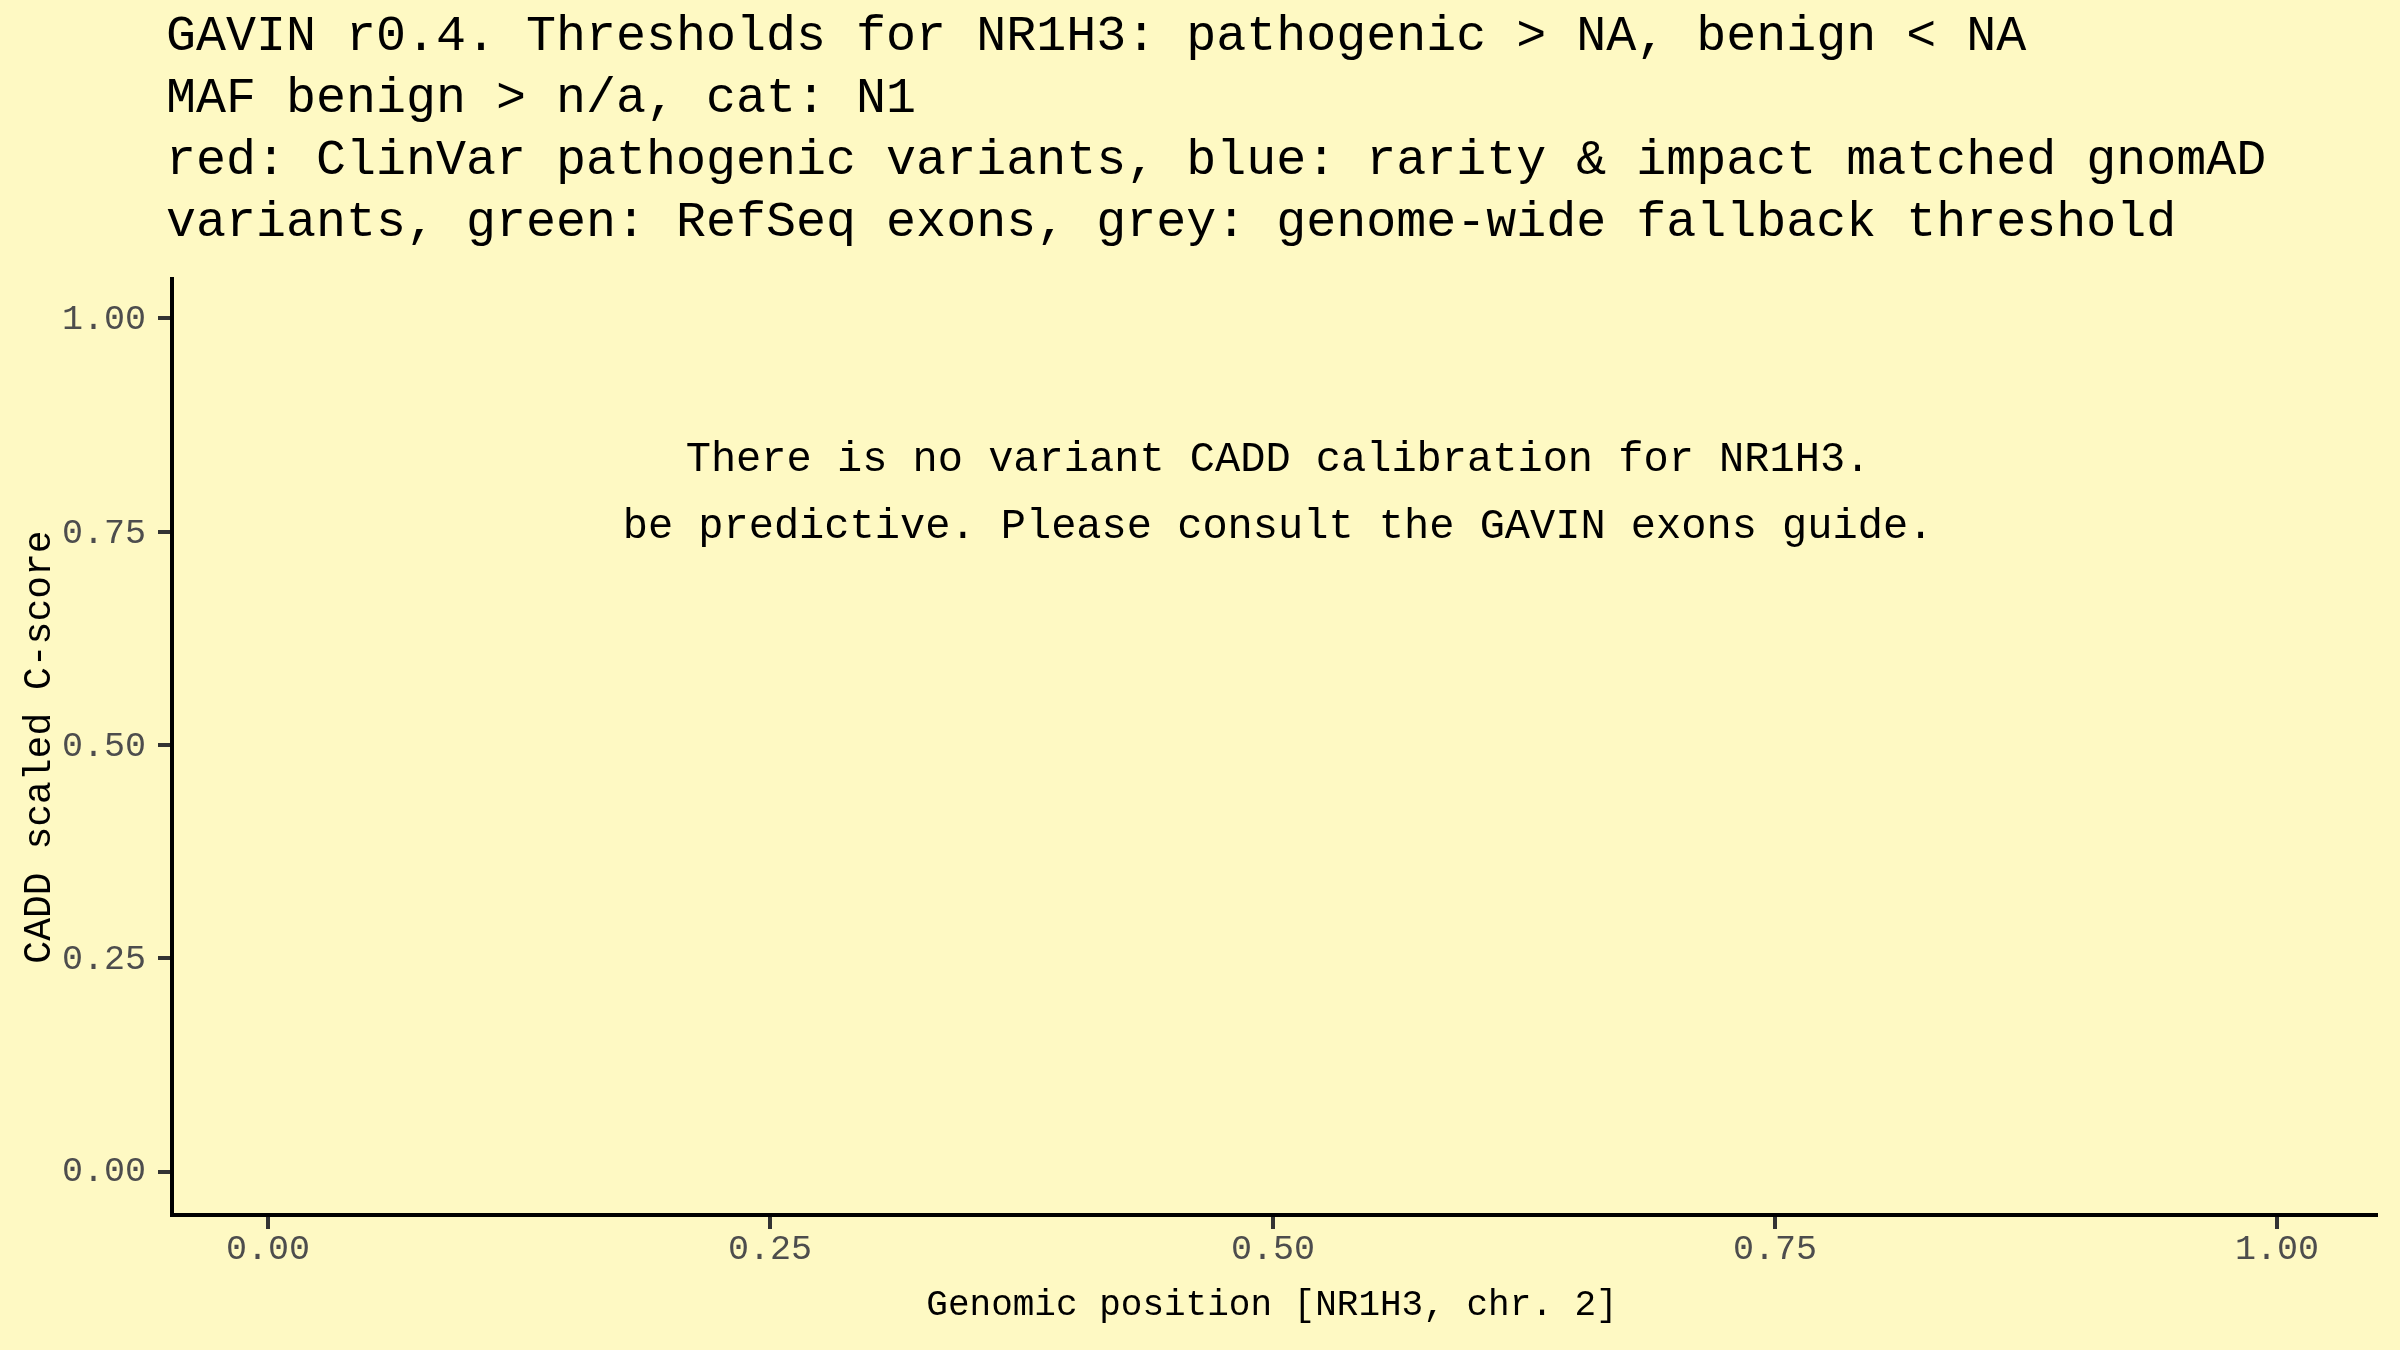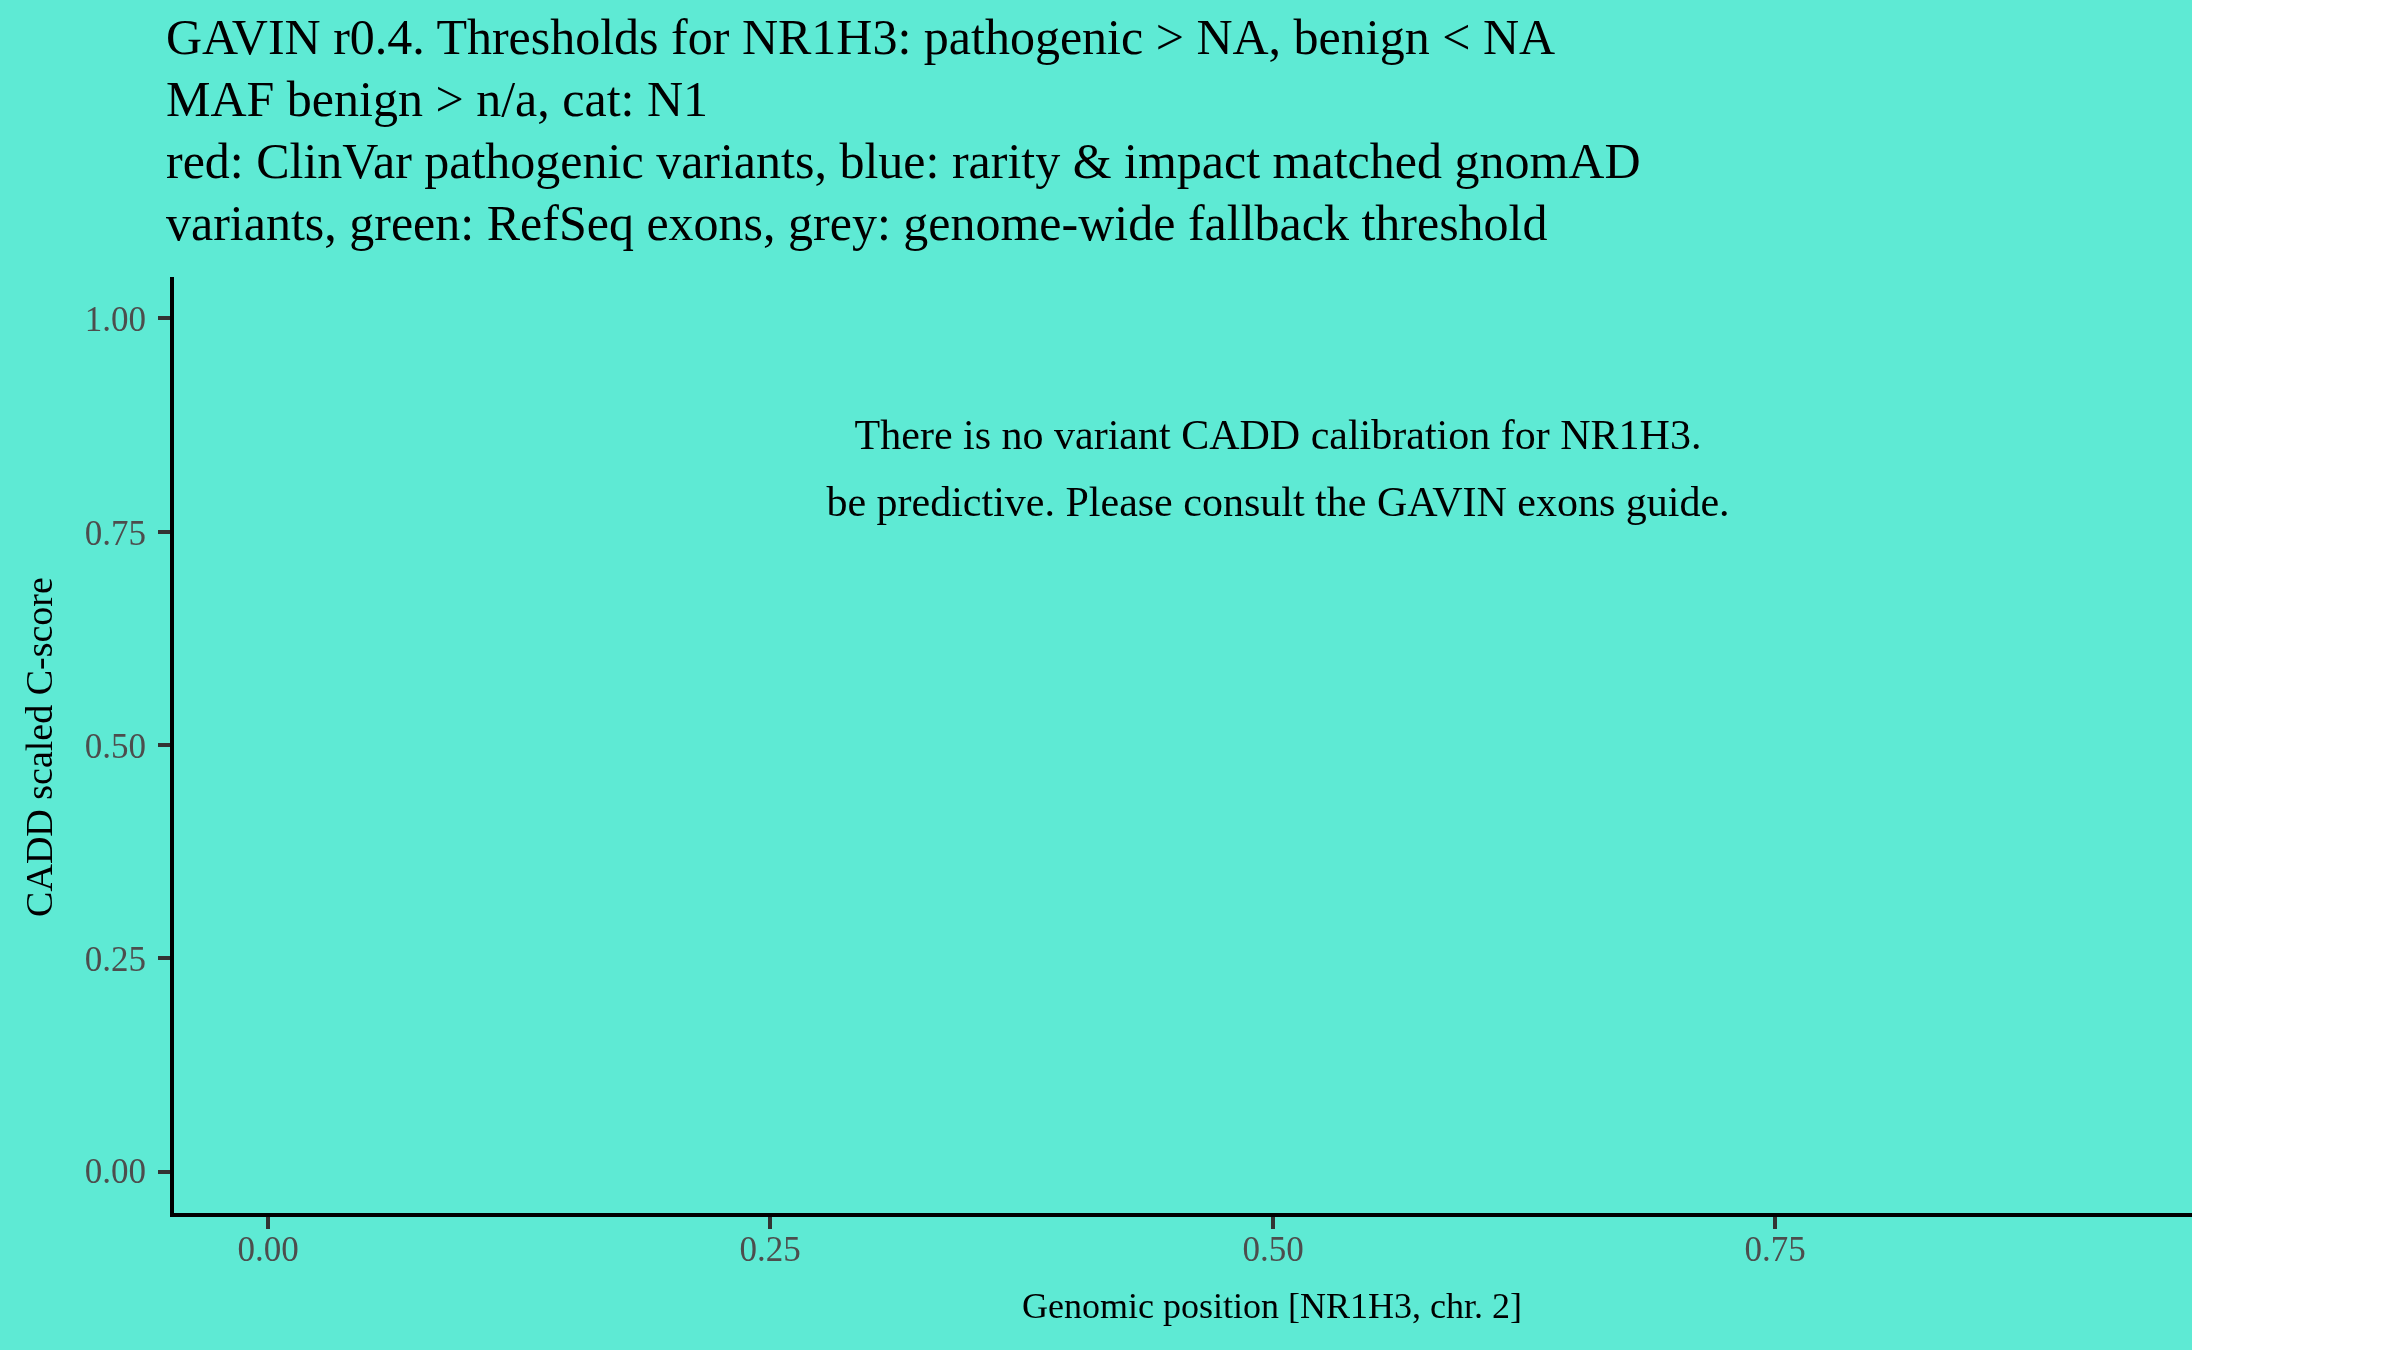--- a/index.html
+++ b/index.html
@@ -2,24 +2,24 @@
 <html><head>
 <meta charset="utf-8">
 <style>
   html, body {
     margin: 0;
     padding: 0;
     background: #ffffff;
   }
   .canvas {
     position: relative;
-    width: 2192px;
+    width: 2400px;
     height: 1350px;
-    background: #5eead4;
-    font-family: Liberation Serif, serif;
+    background: #fef9c3;
+    font-family: Liberation Mono, monospace;
     overflow: hidden;
   }
   .plot-title {
     position: absolute;
     left: 166px;
     top: 6px;
     font-size: 50px;
     line-height: 62px;
     color: #000000;
     white-space: nowrap;
@@ -87,21 +87,21 @@
     left: 39px;
     top: 747px;
     transform: translate(-50%, -50%) rotate(-90deg);
     font-size: 38px;
     color: #000000;
     white-space: nowrap;
   }
   .annotation {
     position: absolute;
     left: 1278px;
-    top: 402px;
+    top: 427px;
     transform: translateX(-50%);
     text-align: center;
     font-size: 42px;
     line-height: 67px;
     color: #000000;
     white-space: nowrap;
   }
 </style>
 </head>
 <body>

